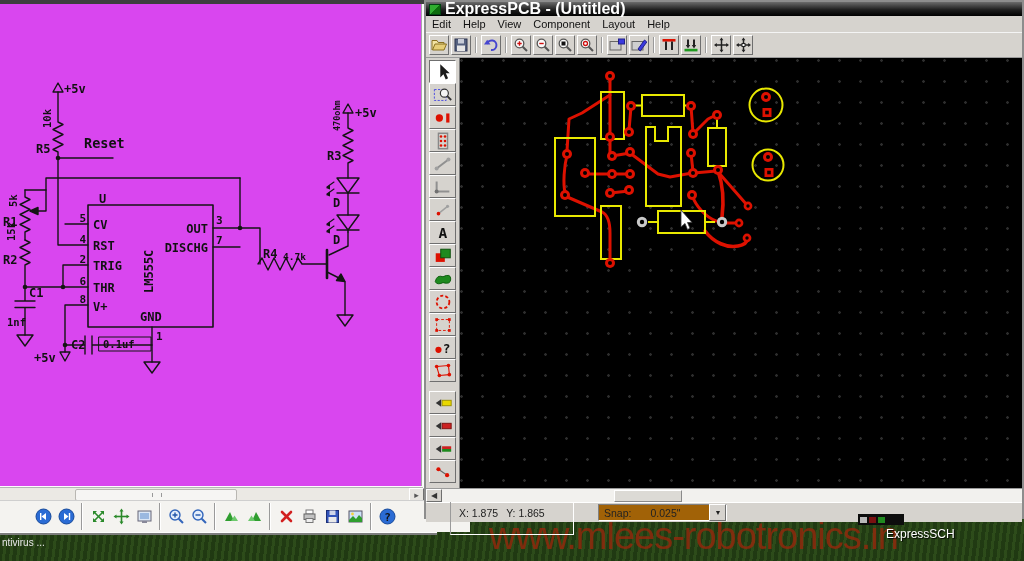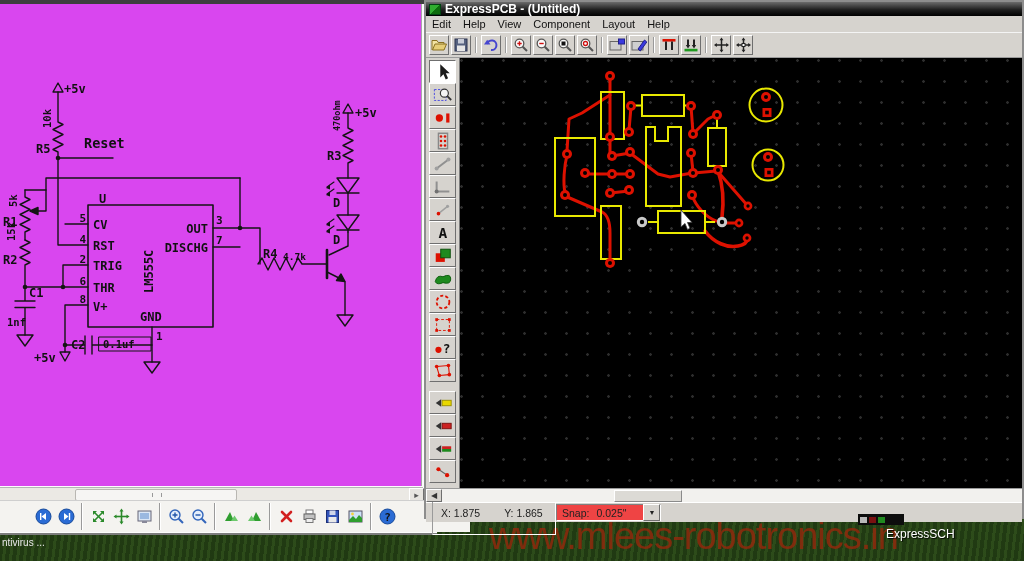--- a/index.html
+++ b/index.html
@@ -27,41 +27,41 @@
   .viewer-hscroll{position:absolute;left:0;top:487px;width:423px;height:13px;background:#ebe9e4;border-top:1px solid #b5b5b5}
   .vh-thumb{position:absolute;left:75px;top:1px;width:160px;height:10px;background:#f6f5f3;border:1px solid #b9b7b2;border-radius:2px}
   .vh-grip{position:absolute;left:76px;top:3px;width:8px;height:4px;border-left:1px solid #999;border-right:1px solid #999;margin-left:0}
   .vh-btn{position:absolute;left:409px;top:0;width:13px;height:12px;font-size:9px;color:#555;display:flex;align-items:center;justify-content:center;background:#e7e5e0}
   .viewer-toolbar{position:absolute;left:0;top:500px;width:437px;height:31px;background:#f4f3f0;border-top:1px solid #cfcfcf;display:flex;align-items:center;padding-left:33px;gap:3px}
   .vbtn{width:20px;height:20px;display:flex;align-items:center;justify-content:center;border-radius:2px}
   
   .pcb{position:absolute;left:424px;top:0;width:600px;height:519px;z-index:20;box-sizing:border-box;
        background:#d6d3ce;border:2px solid #8d8d8d}
   .pcb-title{height:14px;display:flex;align-items:center;gap:4px;padding-left:3px;
-       background:linear-gradient(180deg,#6b6b6b 0%,#1f1f1f 55%,#000 100%);color:#fff;font-size:12px;font-weight:bold}
+       background:linear-gradient(180deg,#6b6b6b 0%,#1f1f1f 55%,#000 100%);color:#fff;font-size:16px;font-weight:bold}
   .pcb-title .appicon{width:10px;height:9px;background:linear-gradient(135deg,#2fae2f 50%,#0d6d0d 50%);border:1px solid #041}
   .pcb-menu{height:16px;display:flex;align-items:center;font-size:11px;color:#111}
   .pcb-menu span{padding:0 6px}
   .pcb-toolbar{height:26px;display:flex;align-items:center;padding:2px 3px;gap:2px;border-top:1px solid #f4f4f4;border-bottom:1px solid #9a9a9a;box-sizing:border-box}
   .tbtn{width:20px;height:20px;box-sizing:border-box;display:flex;align-items:center;justify-content:center}
   .pcb-body{display:flex;height:430px}
   .palette{width:33px;display:flex;flex-direction:column;align-items:center;padding-top:2px;background:#d6d3ce}
   .pbtn{width:27px;height:23px;box-sizing:border-box;display:flex;align-items:center;justify-content:center;margin-bottom:0}
   .pbtn.active{background:#fff;border-color:#6f6f6f #ffffff #ffffff #6f6f6f}
   .pal-gap{height:9px}
   .canvas{flex:1;position:relative;background:#000;overflow:hidden;
     background-image:radial-gradient(#2d2d2d 1px,transparent 1.6px);
     background-size:21px 21px;background-position:12px 13px;border-left:1px solid #7a7a7a}
   .canvas svg{position:absolute;left:0;top:0}
   .pcb-hscroll{height:13px;display:flex;align-items:stretch;background:#f2f1ee;border-top:1px solid #9a9a9a;position:relative}
   .ph-btn{width:14px;display:flex;align-items:center;justify-content:center;font-size:8px;color:#333}
   .ph-thumb{position:absolute;left:188px;top:1px;width:66px;height:10px;background:#dcdad5;border:1px solid;border-color:#fff #8a8a8a #8a8a8a #fff}
   .pcb-status{height:19px;display:flex;align-items:center;font-size:10.5px;color:#222;background:#d6d3ce;border-top:1px solid #fff}
-  .xy-panel{display:flex;gap:24px;margin-left:6px;padding:15px 8px;min-width:106px;border:1px solid;border-color:#9a9a9a #ffffff #ffffff #9a9a9a}
-  .snap{display:flex;align-items:center;border:1px solid;border-color:#808080 #ffffff #ffffff #808080;background:#ef4444;height:15px;padding-left:5px;gap:7px}
+  .xy-panel{display:flex;gap:8px;margin-left:24px;padding:15px 8px;min-width:106px;border:1px solid;border-color:#9a9a9a #ffffff #ffffff #9a9a9a}
+  .snap{display:flex;align-items:center;margin-left:24px;border:1px solid;border-color:#808080 #ffffff #ffffff #808080;background:#a16207;height:15px;padding-left:5px;gap:19px}
   .snap .val{min-width:40px}
   .snap .drop{width:15px;height:15px;display:flex;align-items:center;justify-content:center;font-size:7px;background:#d6d3ce;border:1px solid;border-color:#fff #6f6f6f #6f6f6f #fff}
   text{font-family:"DejaVu Sans Mono",monospace;font-weight:bold;fill:#111}
 </style>
 </head>
 <body>
 
 <div class="desktop"></div>
 <div class="watermark">www.mlees-robotronics.in</div>
 <div class="notify">ntivirus ...</div>

